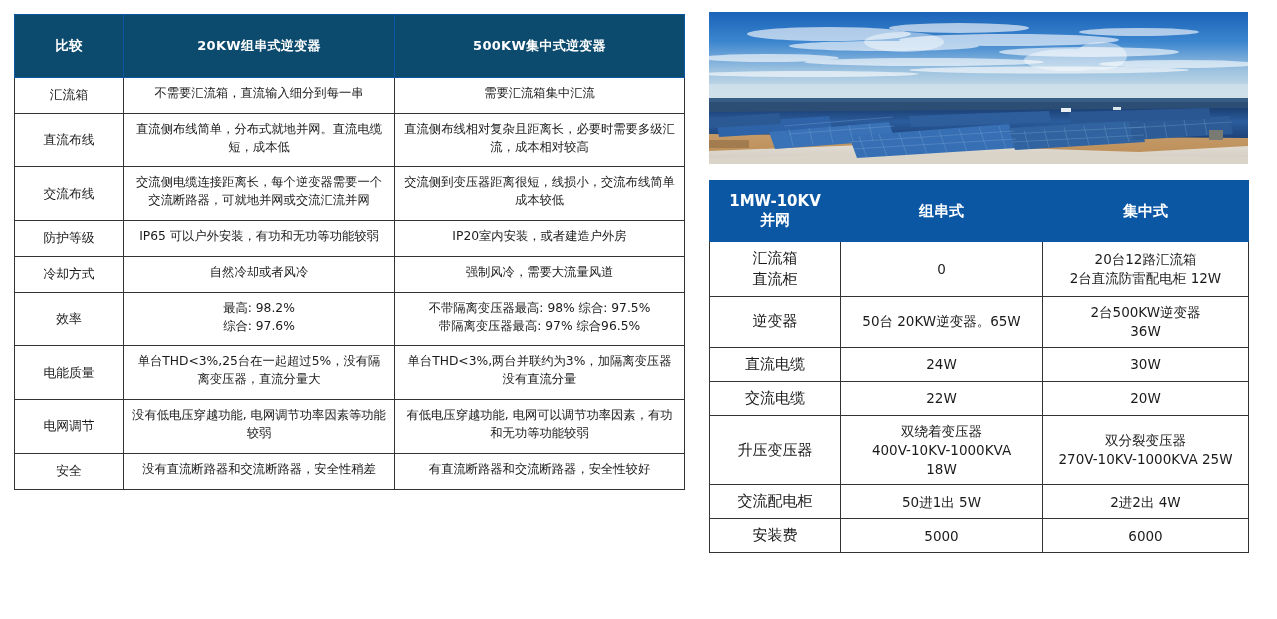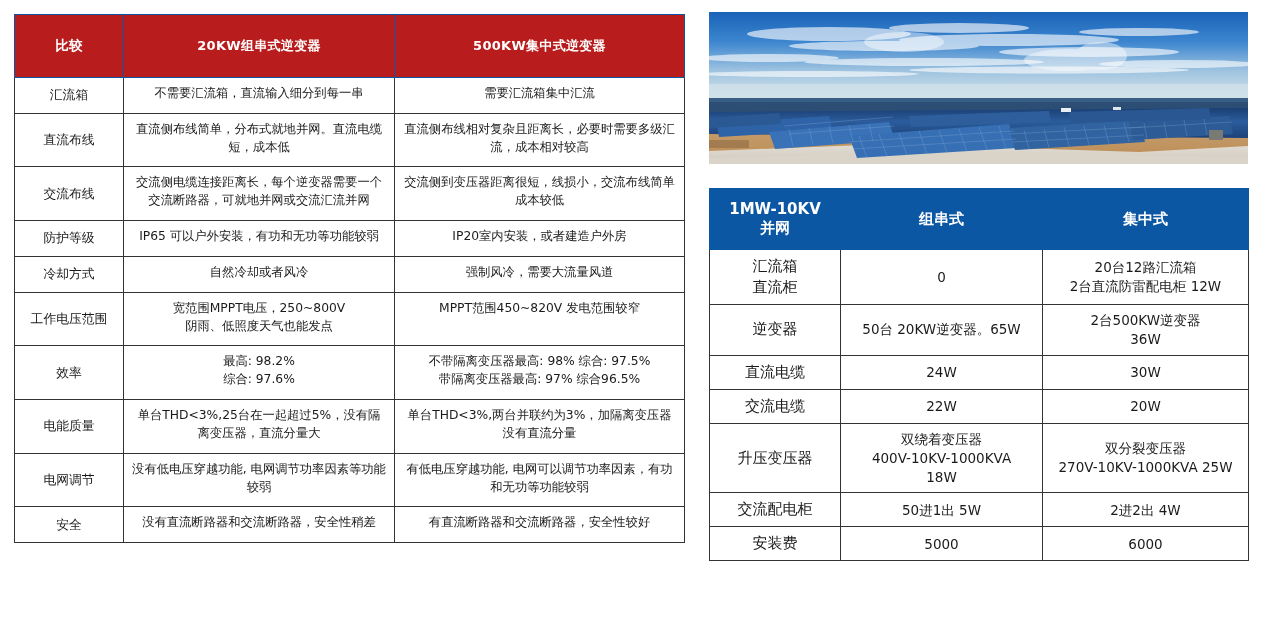--- a/index.html
+++ b/index.html
@@ -32,21 +32,21 @@
   table.cmp {
     border-collapse: collapse;
     table-layout: fixed;
     width: 670px;
   }
   table.cmp col.c0 { width: 109px; }
   table.cmp col.c1 { width: 271px; }
   table.cmp col.c2 { width: 290px; }
 
   table.cmp thead th {
-    background: #b91c1c;
+    background: #0c4a6e;
     color: #ffffff;
     font-weight: bold;
     font-size: 13px;
     height: 60px;
     vertical-align: middle;
     text-align: center;
     border: 1px solid #0B57A4;
     letter-spacing: 0.3px;
   }
   table.cmp thead th.h0 { font-size: 13.5px; }
@@ -82,21 +82,20 @@
     background: #0b3f78;
   }
   .photo svg { display: block; width: 100%; height: 100%; }
 
   
   .right-table-wrap {
     position: absolute;
     left: 709px;
     top: 180px;
     width: 539px;
-    margin-top: 8px;
   }
   table.cost {
     border-collapse: collapse;
     table-layout: fixed;
     width: 539px;
   }
   table.cost col.r0 { width: 131px; }
   table.cost col.r1 { width: 202px; }
   table.cost col.r2 { width: 206px; }
 
@@ -167,26 +166,20 @@
           </tr>
           <tr>
             <td class="lbl">防护等级</td>
             <td class="ml">IP65 可以户外安装，有功和无功等功能较弱</td>
             <td class="ml">IP20室内安装，或者建造户外房</td>
           </tr>
           <tr>
             <td class="lbl">冷却方式</td>
             <td class="ml">自然冷却或者风冷</td>
             <td class="ml">强制风冷，需要大流量风道</td>
-          </tr>
-          <tr>
-            <td class="lbl">工作电压范围</td>
-            <td class="ml">宽范围MPPT电压，250~800V
-阴雨、低照度天气也能发点</td>
-            <td class="ml">MPPT范围450~820V 发电范围较窄</td>
           </tr>
           <tr>
             <td class="lbl">效率</td>
             <td class="ml">最高: 98.2%
 综合: 97.6%</td>
             <td class="ml">不带隔离变压器最高: 98% 综合: 97.5%
 带隔离变压器最高: 97% 综合96.5%</td>
           </tr>
           <tr>
             <td class="lbl">电能质量</td>

